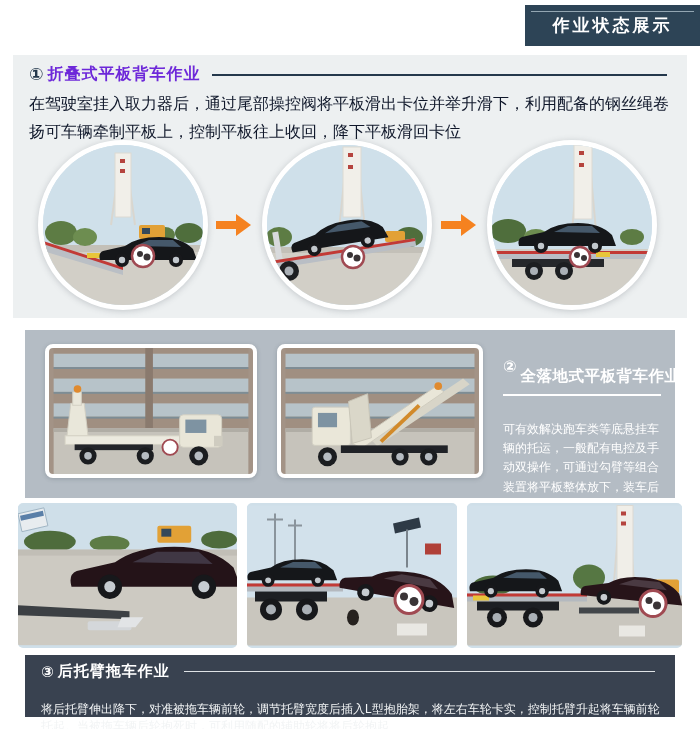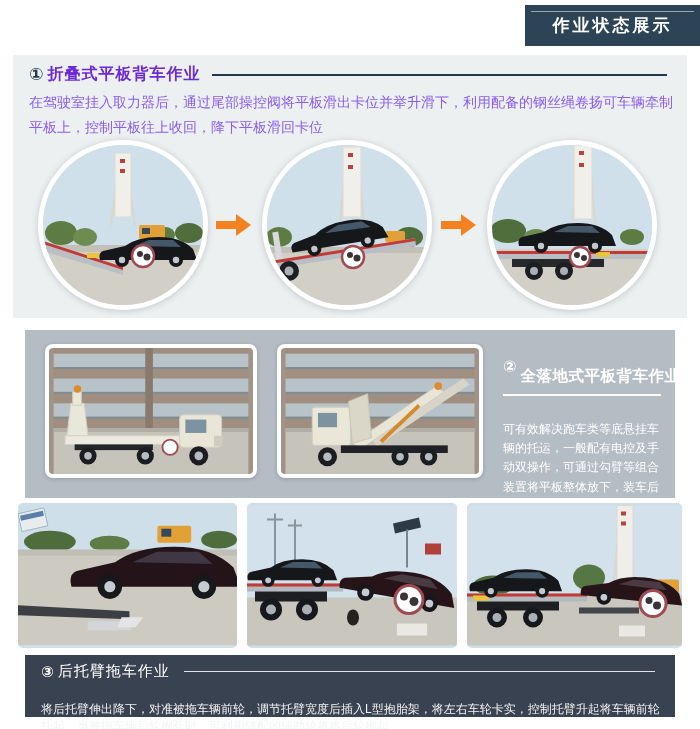--- a/index.html
+++ b/index.html
@@ -11,21 +11,21 @@
        display:flex;align-items:flex-end;justify-content:center;box-sizing:border-box;text-align:right;}
   .hdr .inner-line{position:absolute;left:6px;right:6px;top:6px;height:0;border-top:1px solid #93a6b2;}
   .hdr .hdr-title{color:#fff;font-size:17px;font-weight:bold;letter-spacing:3px;padding-bottom:9px;}
 
   
   .s1{position:absolute;left:13px;top:55px;width:674px;height:263px;background:#edf0f1;box-sizing:border-box;}
   .s1-titlerow{display:flex;align-items:center;padding:9px 16px 0 16px;}
   .sec-num{font-size:17px;font-weight:bold;color:#24384c;margin-right:4px;}
   .s1-title{font-size:16px;font-weight:bold;color:#6d28d9;letter-spacing:1px;white-space:nowrap;}
   .s1-line{flex:1;height:2px;background:#24384c;margin-left:12px;margin-right:4px;}
-  .s1-body{padding:5px 4px 0 16px;font-size:14px;line-height:1.75;color:#8b5cf6;}
+  .s1-body{padding:5px 4px 0 16px;font-size:16px;line-height:1.75;color:#0f172a;}
   .photo-strip{position:absolute;left:0;top:85px;width:674px;height:178px;}
   .circ{position:absolute;top:0;width:160px;height:160px;border-radius:50%;border:5px solid #fff;
         overflow:hidden;box-shadow:0 1px 6px rgba(70,80,90,.25);background:#cfe0ea;}
   .circ svg{display:block;}
   .c1{left:25px;} .c2{left:249px;} .c3{left:474px;}
   .arrow{position:absolute;top:74px;width:36px;height:22px;}
   .a1{left:203px;} .a2{left:428px;}
   .arrow .bar{position:absolute;left:0;top:7px;width:20px;height:8px;background:#f58220;}
   .arrow .tri{position:absolute;left:20px;top:0;width:0;height:0;
               border-left:15px solid #f58220;border-top:11px solid transparent;border-bottom:11px solid transparent;}
@@ -45,21 +45,21 @@
 
   
   .row3 .flat{position:absolute;top:503px;height:145px;border-radius:5px;overflow:hidden;background:#cfdfe9;}
   .r1{left:18px;width:219px;} .r2{left:247px;width:210px;} .r3{left:467px;width:215px;}
 
   
   .s3{position:absolute;left:25px;top:655px;width:650px;height:62px;background:#394250;box-sizing:border-box;
       padding:7px 14px 0 16px;}
   .s3-titlerow{display:flex;align-items:center;}
   .s3-num{color:#fff;font-size:15px;font-weight:bold;margin-right:4px;}
-  .s3-title{color:#fff;font-size:15px;font-weight:normal;letter-spacing:1px;white-space:nowrap;}
+  .s3-title{color:#fff;font-size:15px;font-weight:bold;letter-spacing:1px;white-space:nowrap;}
   .s3-line{flex:1;height:1px;background:#dfe3e6;margin-left:14px;margin-right:6px;}
   .s3-body{margin-top:20px;color:#f2f4f5;font-size:12px;line-height:1.4;}
 </style>
 </head>
 <body>
 
 <div class="hdr">
   <div class="inner-line"></div>
   <div class="hdr-title">作业状态展示</div>
 </div>

